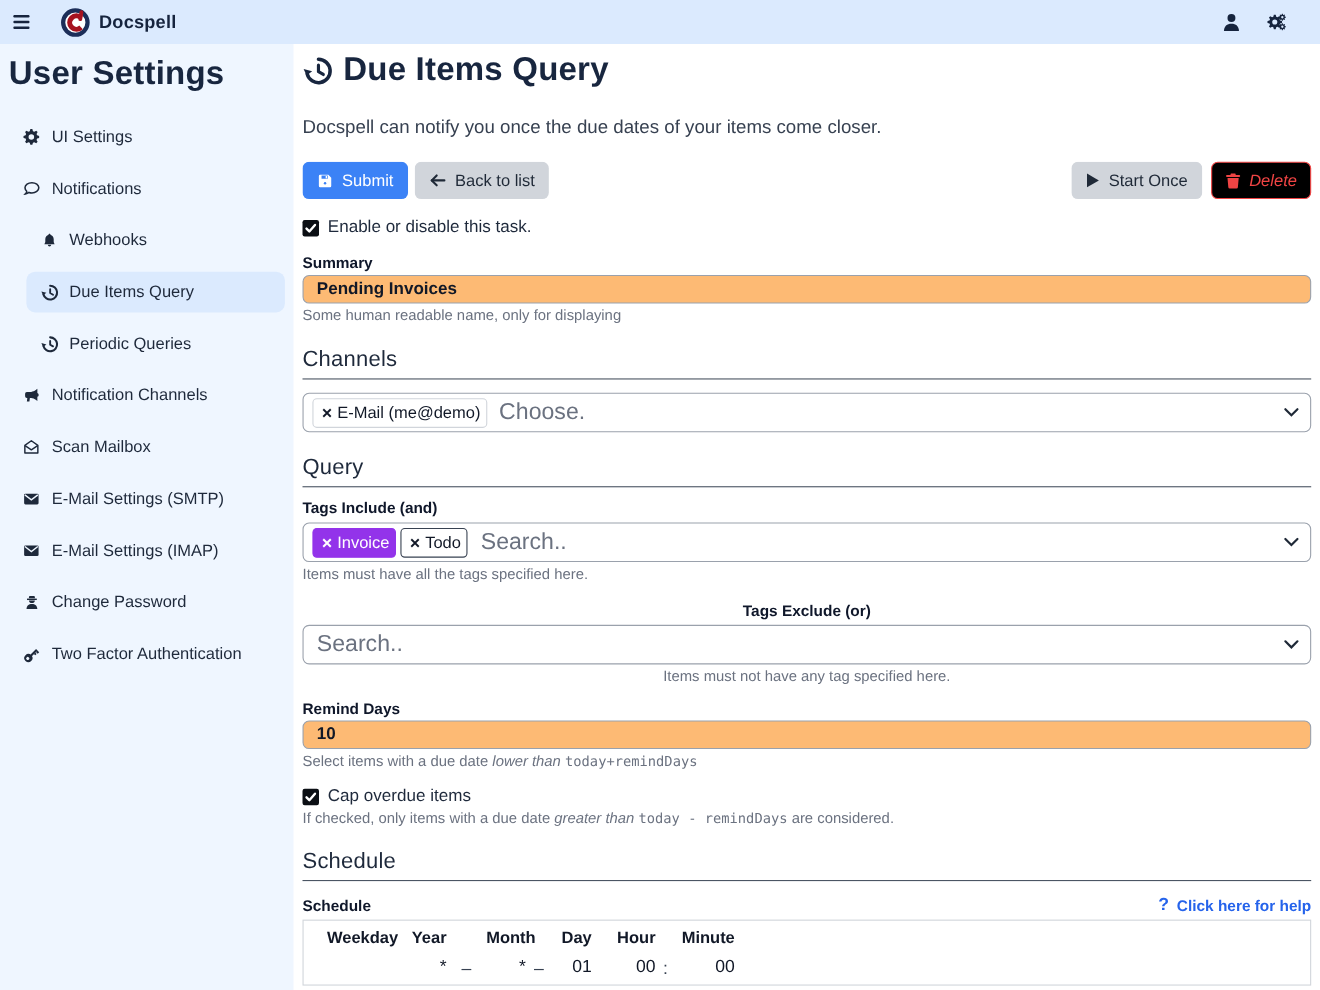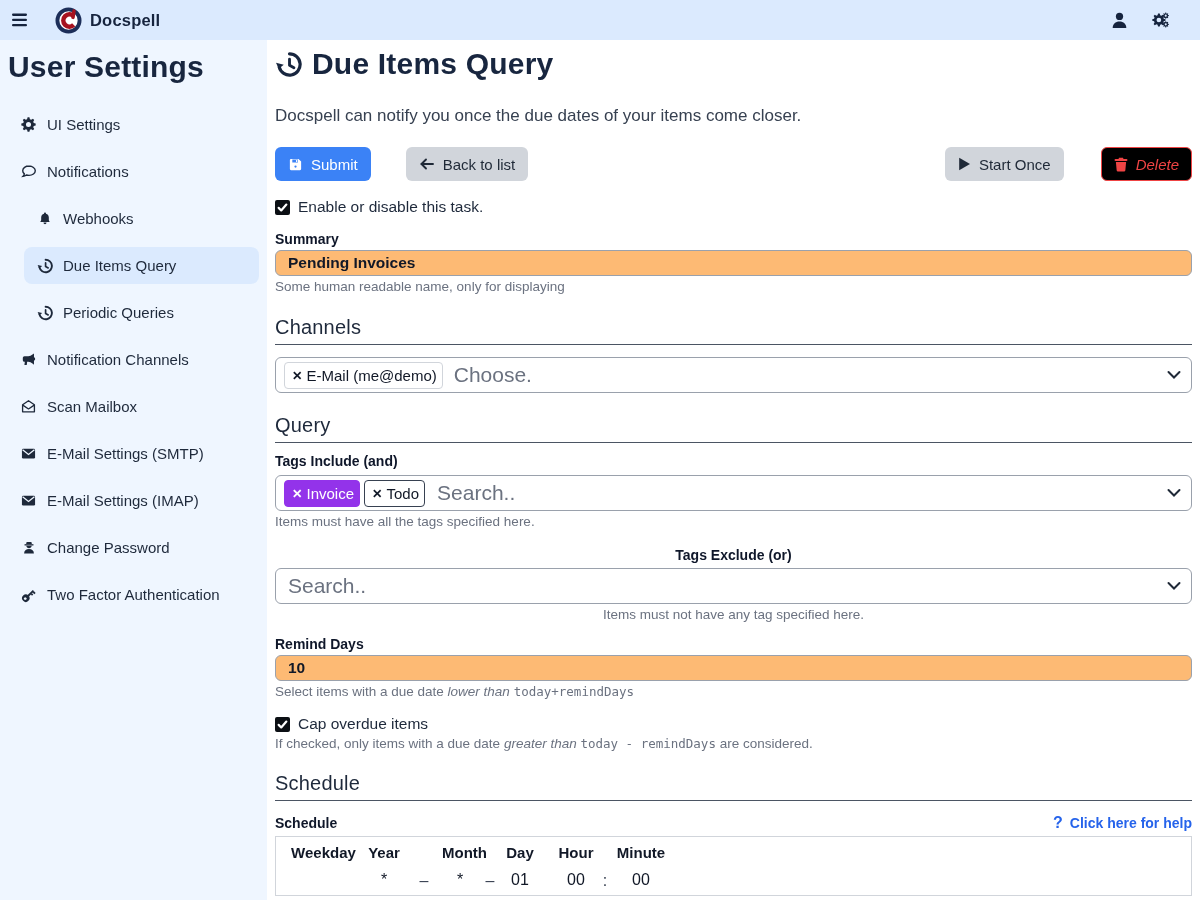--- a/index.html
+++ b/index.html
@@ -26,21 +26,21 @@
 .nav-item.active { background:#dbeafe; }
 .nav-icon { width:17px; display:flex; justify-content:center; margin-right:10px; flex-shrink:0; }
 .nav-label { font-size:15px; }
 
 
 .main { flex:1; background:#fff; padding:0 8px; overflow:hidden; }
 .title-row { display:flex; align-items:center; margin-top:7px; }
 .page-title { font-size:30px; font-weight:bold; color:#18263f; margin-left:10px; letter-spacing:.2px; }
 .desc { margin-top:25px; font-size:17px; color:#374151; }
 
-.btn-row { display:flex; align-items:flex-end; margin-top:21px;gap:29px; }
+.btn-row { display:flex; align-items:flex-end; margin-top:21px; }
 .btn { display:inline-flex; align-items:center; height:34px; border-radius:6px; font-size:15px; padding:0 12px; border:1px solid transparent; cursor:pointer; font-family:inherit; }
 .btn .bicon { margin-right:8px; display:flex; }
 .btn-primary { background:#3b82f6; color:#fff; }
 .btn-gray { background:#d1d5db; color:#1f2937; }
 .btn-back { margin-left:6px; }
 .btn-start { margin-left:auto; }
 .btn-delete { margin-left:8px; background:#000000; border-color:#ef4444; color:#ef4444;font-style:italic; }
 
 .check-row { display:flex; align-items:center; margin-top:20px; cursor:pointer; }
 .checkbox { width:15px; height:15px; background:#0b0f14; border-radius:2px; display:flex; align-items:center; justify-content:center; flex-shrink:0; }
@@ -64,22 +64,22 @@
 .chevron { position:absolute; right:10px; top:50%; transform:translateY(-50%); }
 
 
 .sched-row { display:flex; align-items:center; justify-content:space-between; margin-top:13px; }
 .help-link { display:flex; align-items:center; color:#2563eb; font-size:14px; font-weight:bold; cursor:pointer; }
 .help-link .qmark { font-size:16px; margin-right:7px; font-weight:bold; }
 .cal-table { border:1px solid #d1d5db; margin-top:4px; padding:6px 0 0 0; height:60px; }
 .cal-grid { display:grid; grid-template-columns:86px 44px 36px 36px 24px 36px 18px 40px 18px 54px; }
 .cal-grid.head { font-size:15px; font-weight:bold; color:#111827; }
 .cal-grid.vals { margin-top:8px; font-size:16px; color:#111827; }
-.cal-cell { text-align:center; padding:1px 0; }
-.cal-cell.wd { text-align:center; padding-left:9px; }
+.cal-cell { text-align:right; padding:1px 0; }
+.cal-cell.wd { text-align:right; padding-left:9px; }
 .cal-sep { text-align:center; color:#374151; padding:2px 0; }
 </style>
 </head>
 <body>
 
 <header class="topbar">
   <div class="hamburger">
     <svg width="15" height="14" viewBox="0 0 15 14" fill="#16243e">
       <rect x="0" y="0.6" width="15" height="2.3" rx="1.1"></rect>
       <rect x="0" y="5.8" width="15" height="2.3" rx="1.1"></rect>

